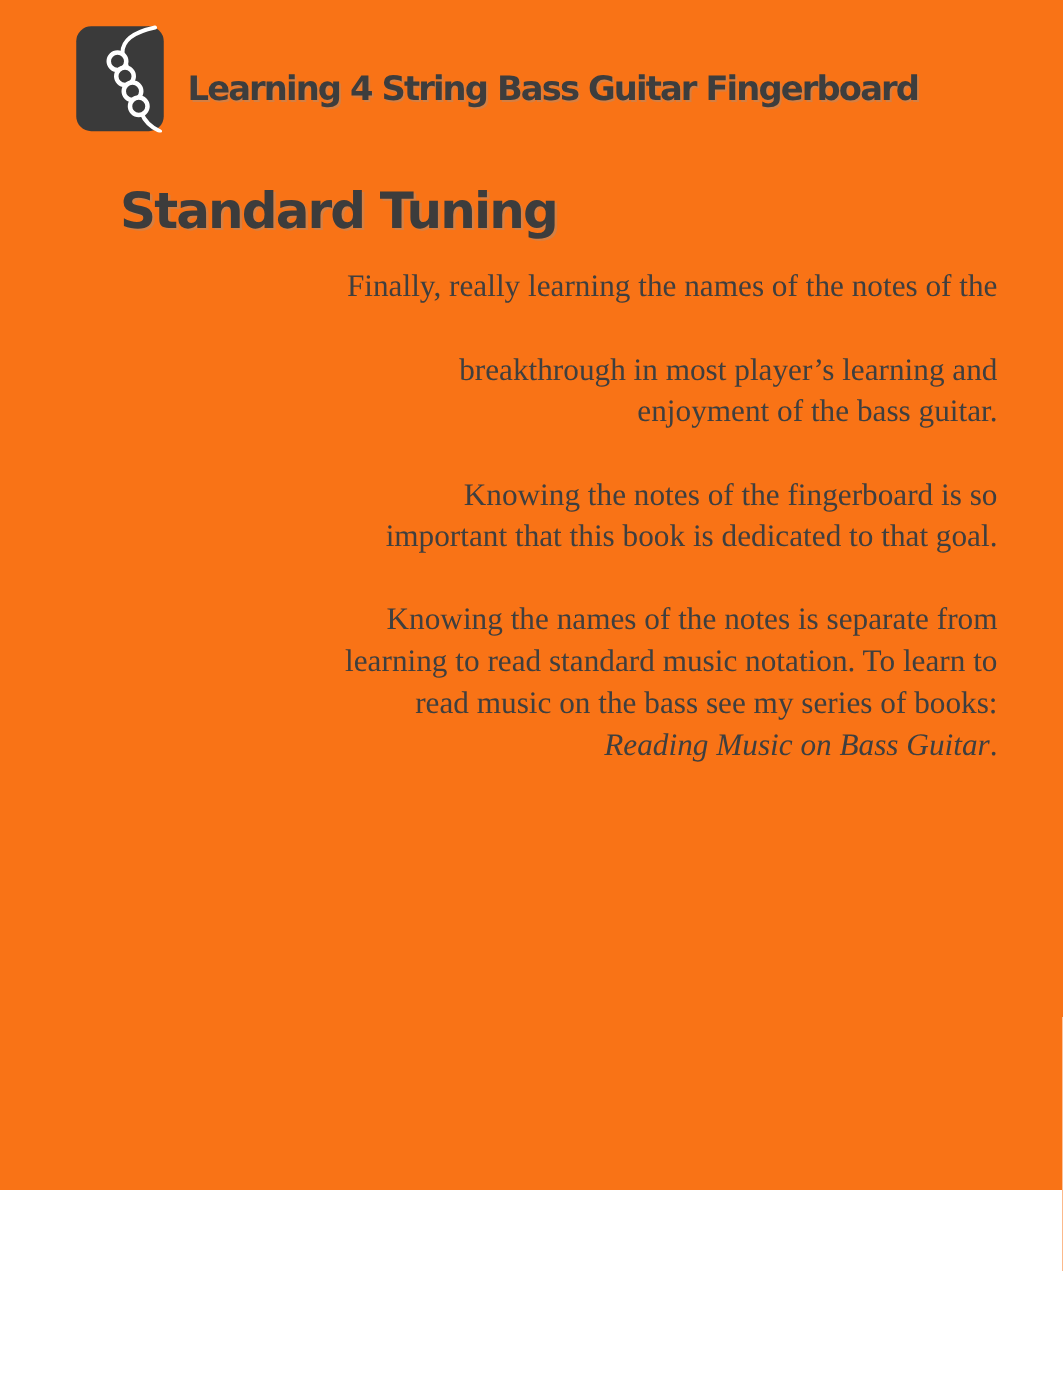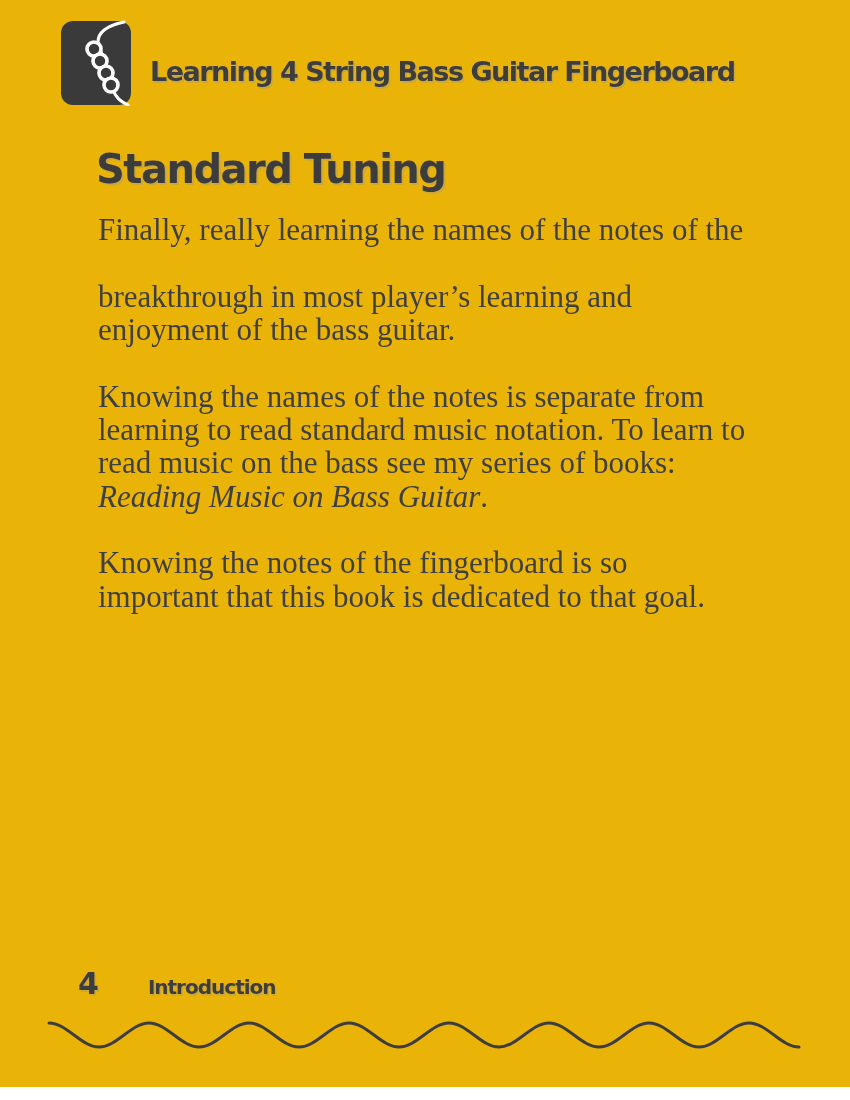--- a/index.html
+++ b/index.html
@@ -1,21 +1,21 @@
 <!DOCTYPE html>
 <html><head>
 <meta charset="utf-8">
 <style>
   * { margin: 0; padding: 0; box-sizing: border-box; }
   html, body { background: #ffffff; }
   .page {
     position: relative;
     width: 850px;
-    height: 1087px;
-    background: #eab308;
+    height: 952px;
+    background: #f97316;
     overflow: hidden;
     font-family: "Liberation Serif", serif;
     color: #3f3f3f;
   }
 
   
   .header {
     position: absolute;
     top: 20px;
     left: 60px;
@@ -50,23 +50,24 @@
     letter-spacing: -1.5px;
     color: #3c3c3c;
     text-shadow: 2px 2px 0 rgba(150,150,150,0.35);
     white-space: nowrap;
   }
   .body-copy {
     position: absolute;
     top: 213px;
     left: 98px;
     width: 700px;
-    font-size: 31px;
+    font-size: 25px;
     line-height: 33.4px;
     color: #3f3f3f;
+    text-align: right;
   }
   .body-copy p { margin: 0 0 33px 0; }
   .body-copy .line { white-space: nowrap; }
   .book-title { font-style: italic; }
 
   
   .footer {
     position: absolute;
     top: 966px;
     left: 78px;
@@ -109,28 +110,28 @@
   <h1 class="article-heading">Standard Tuning</h1>
 
   <div class="body-copy">
     <p>
       <span class="line">Finally, really learning the names of the notes of the</span><br>
       <br>
       <span class="line">breakthrough in most player’s learning and</span><br>
       <span class="line">enjoyment of the bass guitar.</span>
     </p>
     <p>
+      <span class="line">Knowing the notes of the fingerboard is so</span><br>
+      <span class="line">important that this book is dedicated to that goal.</span>
+    </p>
+    <p>
       <span class="line">Knowing the names of the notes is separate from</span><br>
       <span class="line">learning to read standard music notation. To learn to</span><br>
       <span class="line">read music on the bass see my series of books:</span><br>
       <span class="line"><em class="book-title">Reading Music on Bass Guitar</em><span>.</span></span>
-    </p>
-    <p>
-      <span class="line">Knowing the notes of the fingerboard is so</span><br>
-      <span class="line">important that this book is dedicated to that goal.</span>
     </p>
   </div>
 
   <div class="footer">
     <span class="page-number">4</span>
     <span class="footer-section">Introduction</span>
   </div>
 
   <svg class="wavy-divider" viewBox="0 0 760 40" xmlns="http://www.w3.org/2000/svg" aria-hidden="true">
     <path d="M 5 8

